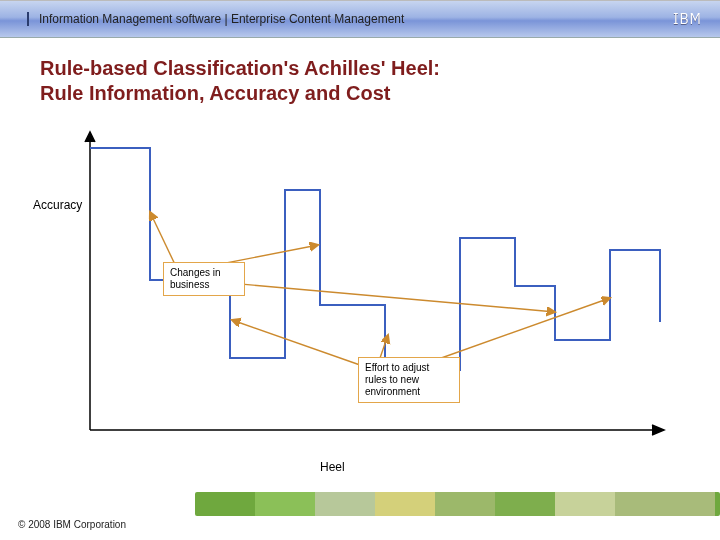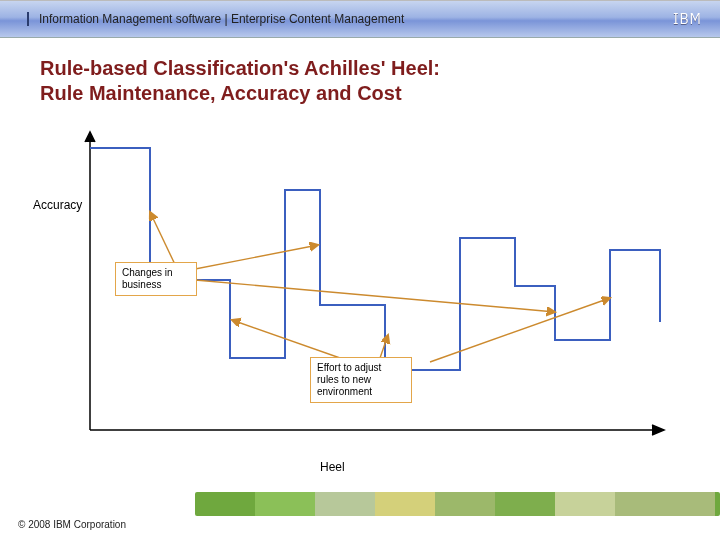--- a/index.html
+++ b/index.html
@@ -77,20 +77,21 @@
     color: #000;
   }
   .callout {
     position: absolute;
     border: 1px solid #e3a64a;
     background: #fff;
     font-size: 10px;
     padding: 4px 6px;
     color: #000;
     line-height: 1.2;
+    margin-left: 48px;
   }
   .callout.c1 { left: 115px; top: 262px; width: 82px; }
   .callout.c2 { left: 310px; top: 357px; width: 102px; }
   .footer {
     position: absolute;
     left: 0;
     bottom: 0;
     width: 100%;
     height: 48px;
   }
@@ -121,21 +122,21 @@
 <div class="header">
   <div class="header-left">
     <span class="pipe"></span>
     <span>Information Management software | Enterprise Content Management</span>
   </div>
   <div class="ibm-logo">IBM</div>
 </div>
 
 <div class="slide-title">
   <span>Rule-based Classification's Achilles' Heel:</span><br>
-  <span>Rule Maintenance, Accuracy and Cost</span>
+  <span>Rule Information, Accuracy and Cost</span>
 </div>
 
 <div class="ylabel">Accuracy</div>
 
 <div class="chart-area">
   <svg width="610" height="320" viewBox="0 0 610 320">
 
     <g stroke="#000" stroke-width="1.5" fill="#000">
 
       <line x1="30" y1="300" x2="30" y2="5"></line>

